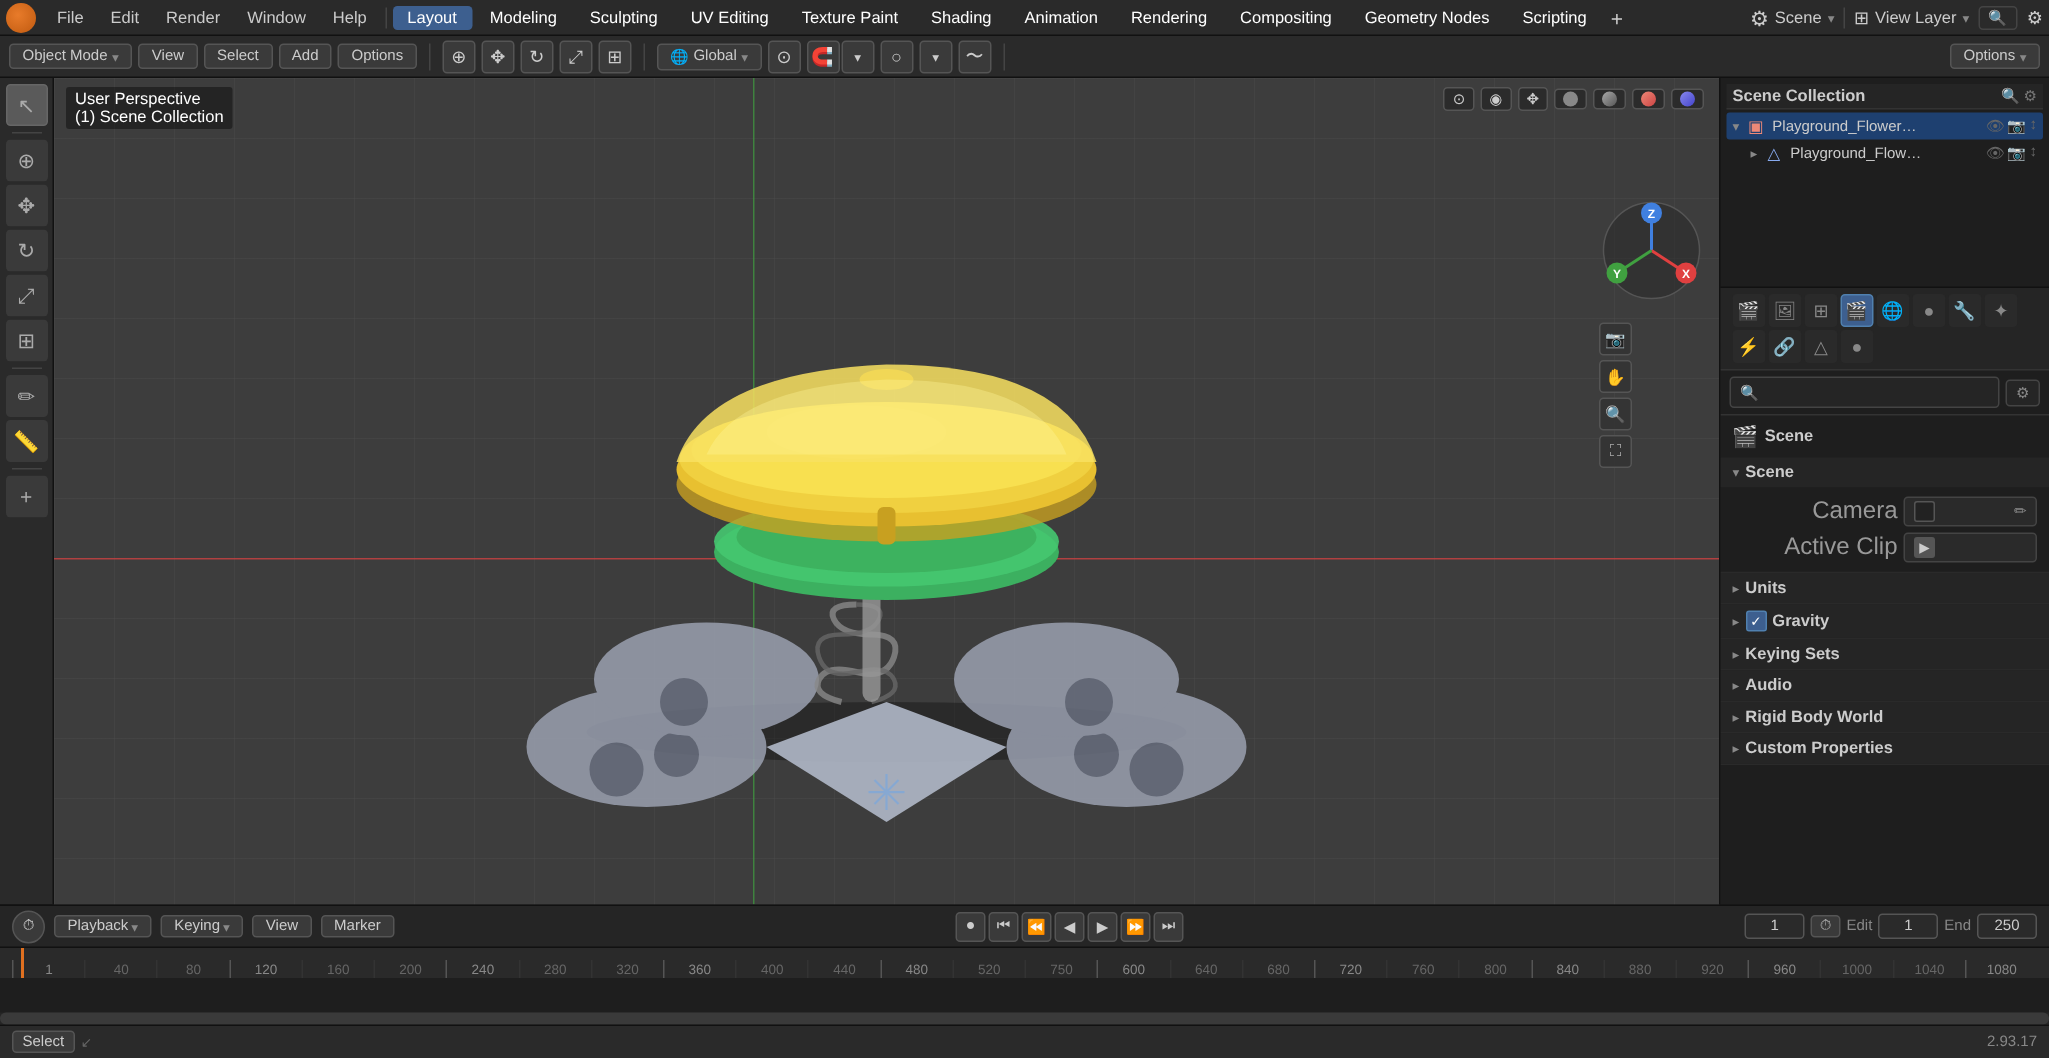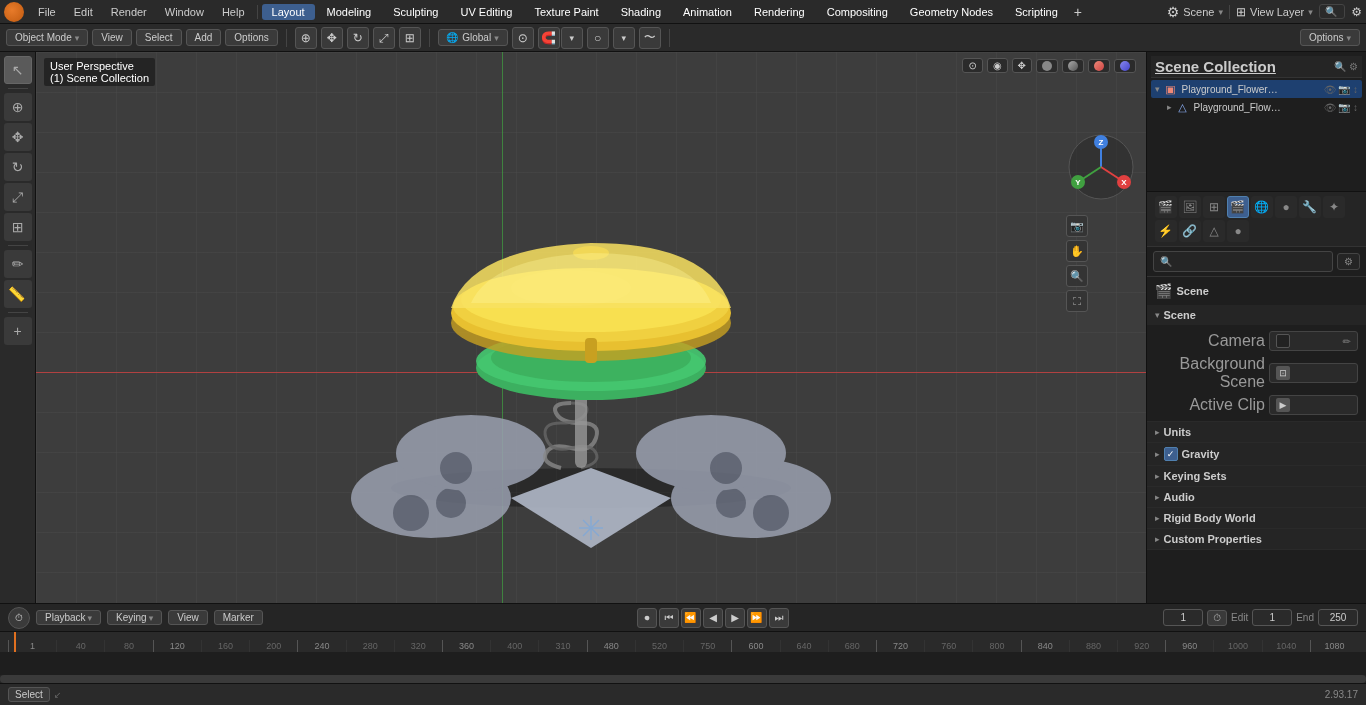--- a/index.html
+++ b/index.html
@@ -42,21 +42,21 @@
     
     .viewport-controls { position: absolute; right: 10px; top: 80px; display: flex; flex-direction: column; gap: 3px; }
     .vc-btn { width: 22px; height: 22px; background: rgba(50,50,50,0.8); border: 1px solid #555; border-radius: 3px; display: flex; align-items: center; justify-content: center; cursor: pointer; color: #aaa; font-size: 11px; }
     .viewport-header-controls { position: absolute; top: 6px; right: 10px; display: flex; gap: 4px; align-items: center; }
     .vhc-item { background: rgba(40,40,40,0.85); border: 1px solid #555; border-radius: 3px; padding: 1px 5px; color: #ccc; font-size: 10px; cursor: pointer; display: flex; align-items: center; gap: 3px; }
 
     
     #right-panel { width: 220px; background: #1e1e1e; border-left: 1px solid #111; display: flex; flex-direction: column; }
     #outliner { height: 140px; border-bottom: 1px solid #111; padding: 4px; overflow: hidden; }
     .outliner-header { display: flex; align-items: center; justify-content: space-between; padding: 2px 4px; background: #252525; border-bottom: 1px solid #333; margin-bottom: 2px; }
-    .outliner-title { color: #ccc; font-size: 15px; font-weight: bold; text-decoration: underline; }
+    .outliner-title { color: #ccc; font-size: 11px; font-weight: bold; }
     .outliner-item { display: flex; align-items: center; padding: 2px 4px; gap: 4px; color: #ccc; font-size: 11px; cursor: pointer; border-radius: 2px; }
     .outliner-item.selected { background: #1e4070; }
     .outliner-icon { width: 14px; height: 14px; display: flex; align-items: center; justify-content: center; font-size: 11px; }
     .outliner-arrow { color: #888; font-size: 9px; }
     .outliner-indent { padding-left: 16px; }
     .outliner-actions { display: flex; gap: 2px; margin-left: auto; }
     .outliner-action-icon { color: #666; font-size: 10px; cursor: pointer; }
 
     #properties-panel { flex: 1; overflow-y: auto; background: #1e1e1e; }
     .prop-header { display: flex; align-items: center; padding: 4px 8px; background: #252525; border-bottom: 1px solid #333; gap: 4px; }
@@ -420,27 +420,20 @@
 
           <div class="prop-row">
             <span class="prop-label">Camera</span>
             <div class="prop-value" style="width:100%;">
               <div class="prop-color-swatch" style="background:#222;"></div>
               <span style="flex:1;"></span>
               <span style="color:#888;font-size:10px;">✏</span>
             </div>
           </div>
 
-          <div class="prop-row">
-            <span class="prop-label">Background Scene</span>
-            <div class="prop-value" style="width:100%;min-height:20px;">
-              <div style="width:14px;height:14px;background:#555;border-radius:2px;display:flex;align-items:center;justify-content:center;font-size:9px;flex-shrink:0;">⊡</div>
-              <span style="flex:1;"></span>
-            </div>
-          </div>
 
           <div class="prop-row">
             <span class="prop-label">Active Clip</span>
             <div class="prop-value" style="width:100%;min-height:20px;">
               <div class="prop-film-icon">▶</div>
               <span style="flex:1;"></span>
             </div>
           </div>
         </div>
       </div>
@@ -539,21 +532,21 @@
       <div class="ruler-mark">40</div>
       <div class="ruler-mark">80</div>
       <div class="ruler-mark major">120</div>
       <div class="ruler-mark">160</div>
       <div class="ruler-mark">200</div>
       <div class="ruler-mark major">240</div>
       <div class="ruler-mark">280</div>
       <div class="ruler-mark">320</div>
       <div class="ruler-mark major">360</div>
       <div class="ruler-mark">400</div>
-      <div class="ruler-mark">310</div>
+      <div class="ruler-mark">440</div>
       <div class="ruler-mark major">480</div>
       <div class="ruler-mark">520</div>
       <div class="ruler-mark">750</div>
       <div class="ruler-mark major">600</div>
       <div class="ruler-mark">640</div>
       <div class="ruler-mark">680</div>
       <div class="ruler-mark major">720</div>
       <div class="ruler-mark">760</div>
       <div class="ruler-mark">800</div>
       <div class="ruler-mark major">840</div>

